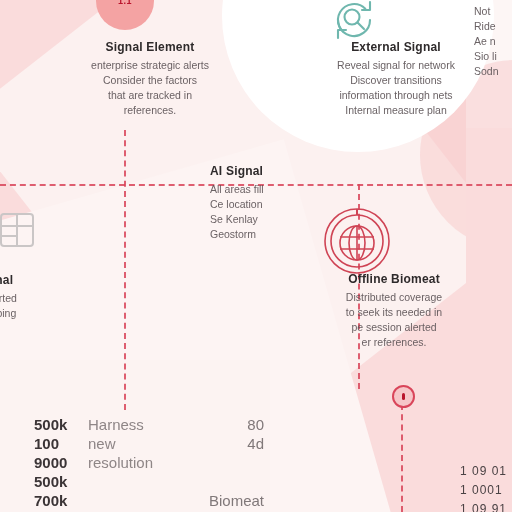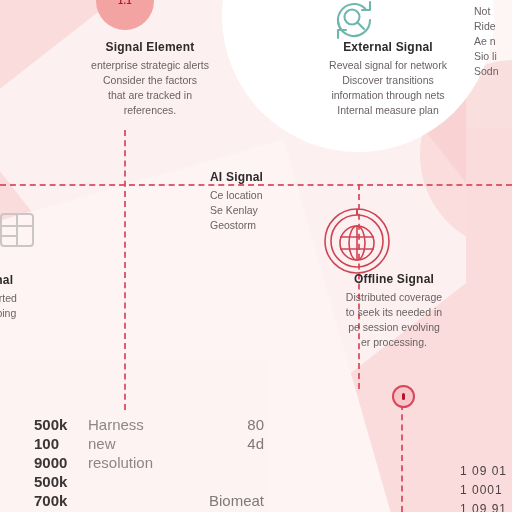--- a/index.html
+++ b/index.html
@@ -157,23 +157,23 @@
     font-size: 10.5px;
     line-height: 15px;
     color: #5d5457;
     opacity: .92;
     white-space: nowrap;
   }
   .center { text-align: center; }
   .left   { text-align: left; }
 
   .blk-top-left   { left: 60px;  top: 40px;  width: 180px; }
-  .blk-top-right  { left: 288px; top: 40px;  width: 200px; }
+  .blk-top-right  { left: 296px; top: 40px;  width: 200px; }
   .blk-far-right  { left: 474px; top: 4px;   width: 70px;  }
-  .blk-ai         { left: 210px; top: 170px; width: 150px; }
+  .blk-ai         { left: 210px; top: 164px; width: 150px; }
   .blk-left-sig   { left: -24px; top: 273px; width: 120px; }
   .blk-offline    { left: 296px; top: 272px; width: 196px; }
 
   .blk-far-right .ln,
   .blk-left-sig .ln { white-space: nowrap; }
 
   
   .num-list {
     position: absolute;
     left: 34px; top: 415px;
@@ -287,38 +287,39 @@
   <div class="txt blk-far-right left softened">
     <div class="ln">Not</div>
     <div class="ln">Ride</div>
     <div class="ln">Ae n</div>
     <div class="ln">Sio li</div>
     <div class="ln">Sodn</div>
   </div>
 
   <div class="txt blk-ai left softened">
     <div class="hd">AI Signal</div>
+    <div class="ln">All areas fill</div>
     <div class="ln">Ce location</div>
     <div class="ln">Se Kenlay</div>
     <div class="ln">Geostorm</div>
   </div>
 
   <div class="txt blk-left-sig left softened">
     <div class="hd">Signal</div>
     <div class="ln">n alerted</div>
     <div class="ln">mapping</div>
     <div class="ln">ks</div>
   </div>
 
   <div class="txt blk-offline center softened">
-    <div class="hd">Offline Signal</div>
+    <div class="hd">Offline Biomeat</div>
     <div class="ln">Distributed coverage</div>
     <div class="ln">to seek its needed in</div>
-    <div class="ln">pe session evolving</div>
-    <div class="ln">er processing.</div>
+    <div class="ln">pe session alerted</div>
+    <div class="ln">er references.</div>
   </div>
 
   <div class="num-list softened">
     <div class="num-row">
       <span class="k">500k</span>
       <span class="v">Harness</span>
       <span class="t">80</span>
     </div>
     <div class="num-row">
       <span class="k">100</span>

